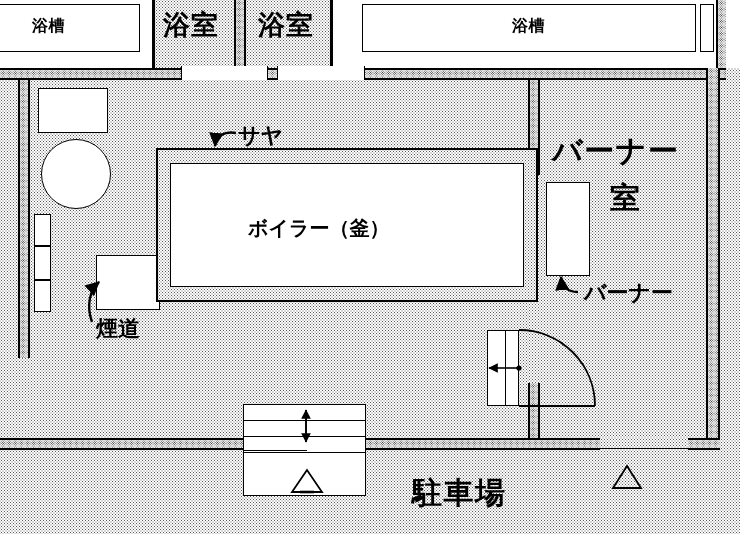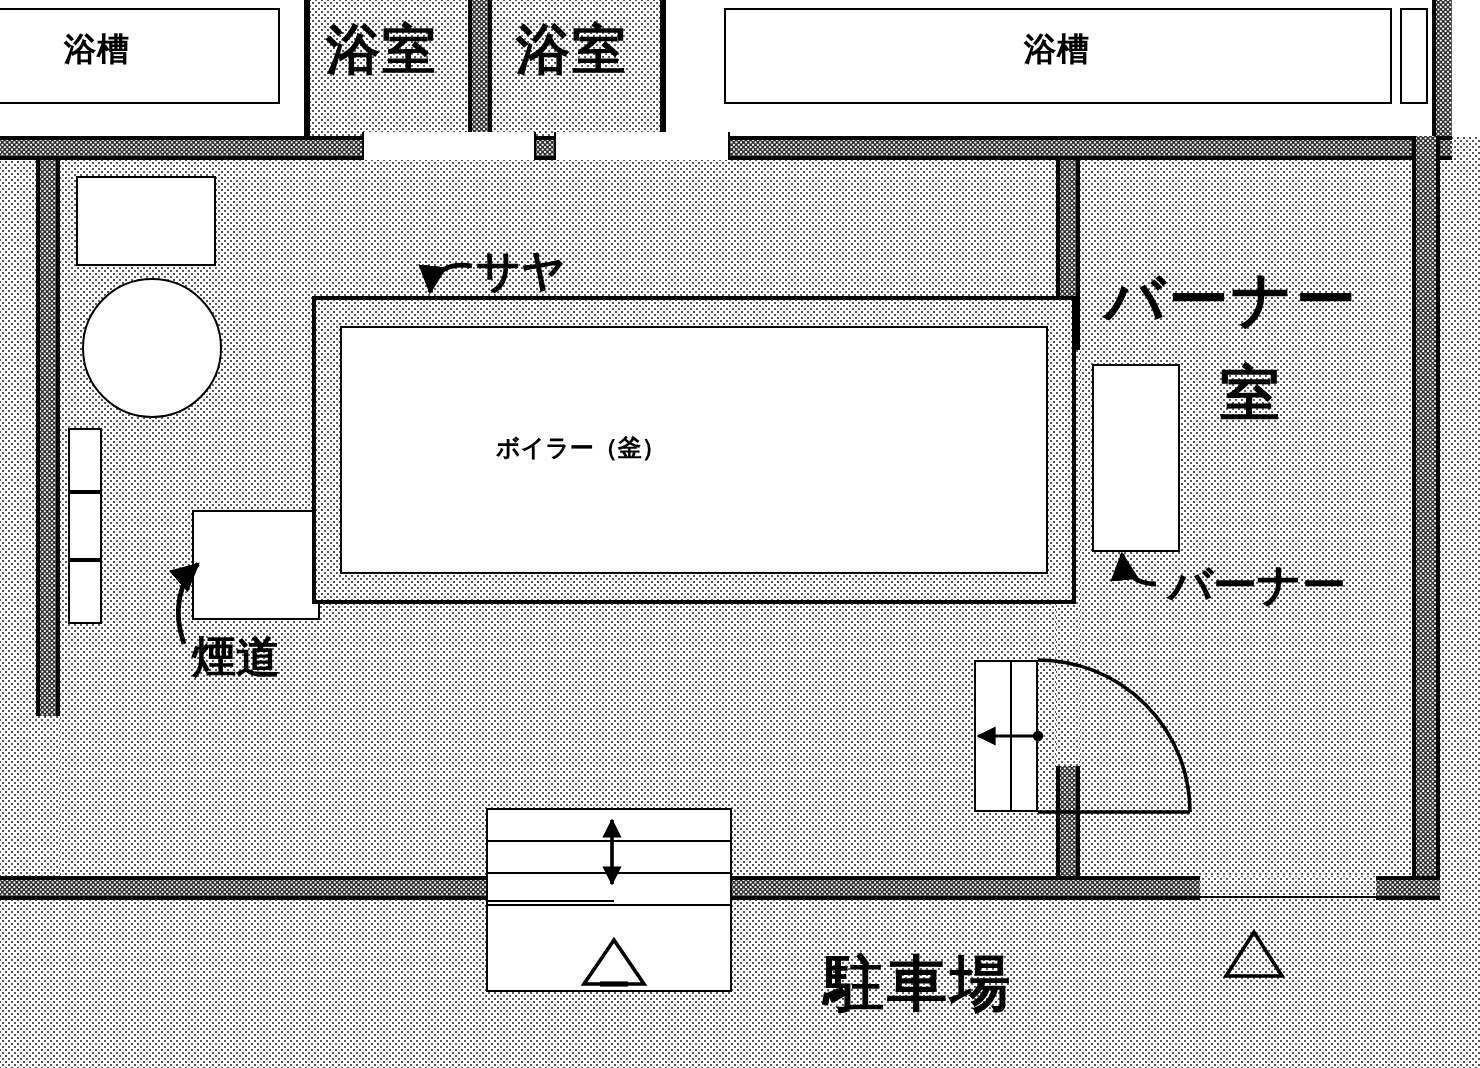--- a/index.html
+++ b/index.html
@@ -56,21 +56,21 @@
     position: absolute;
     color: #000;
     white-space: nowrap;
     line-height: 1;
     font-family: "Liberation Sans", sans-serif;
   }
   .lbl-room     { font-size: 16px; font-weight: 700; letter-spacing: 0.5px; }
   .lbl-big      { font-size: 27px; font-weight: 700; letter-spacing: 1px; }
   .lbl-huge     { font-size: 30px; font-weight: 700; letter-spacing: 1.5px; }
   .lbl-callout  { font-size: 22px; font-weight: 700; }
-  .lbl-mid      { font-size: 12px; font-weight: 700; }
+  .lbl-mid      { font-size: 20px; font-weight: 700; }
 
   svg.ov { position: absolute; left: 0; top: 0; width: 740px; height: 534px; overflow: visible; pointer-events: none; }
 </style>
 </head>
 <body>
 
 <div id="plan">
 
   <div class="abs stipple" style="left:0; top:0; width:740px; height:534px;"></div>
 

